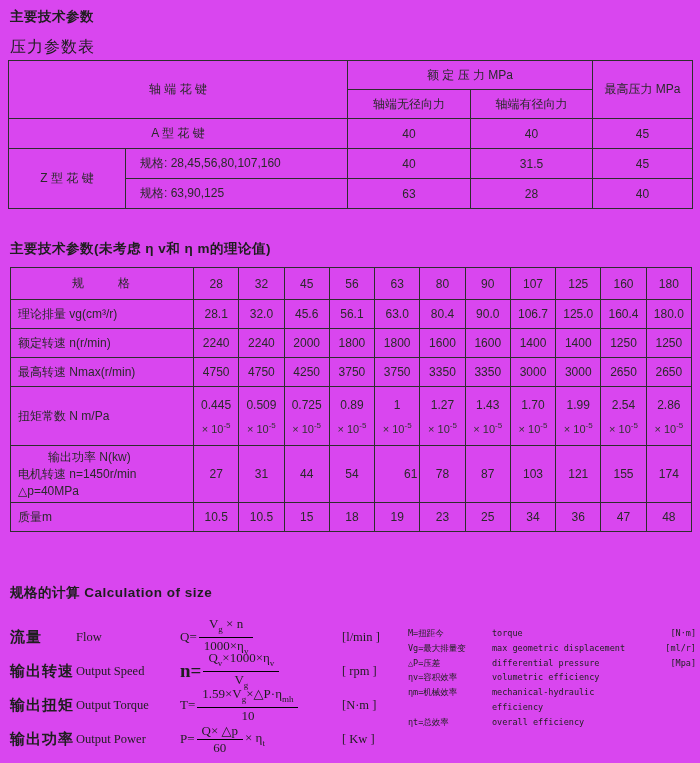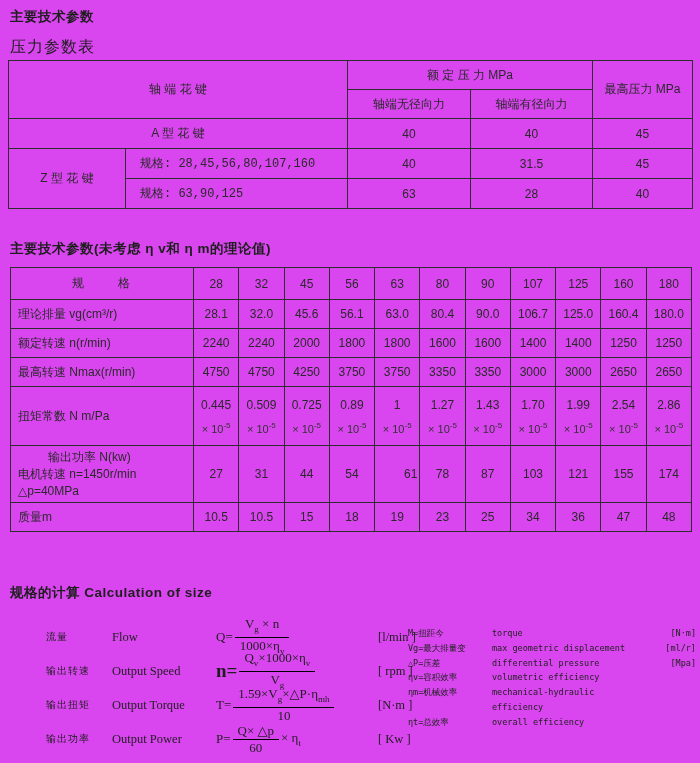--- a/index.html
+++ b/index.html
@@ -8,36 +8,36 @@
   .h-bold{position:absolute;font-weight:bold;font-size:13.5px;letter-spacing:.5px;}
   .h-plain{position:absolute;font-size:16px;letter-spacing:1px;}
 
   
   table{border-collapse:collapse;table-layout:fixed;}
   td{border:1px solid #2e2e2e;font-size:12px;color:#2a2a2a;text-align:center;
      padding:0 2px;overflow:hidden;}
   #pressure-table{position:absolute;left:8px;top:60px;width:684px;}
   #pressure-table td{height:28px;}
   #pressure-table .data-row td{height:29px;}
-  #pressure-table .sub-cell{text-align:left;padding-left:14px;font-family:Liberation Mono, monospace;}
+  #pressure-table .sub-cell{text-align:left;padding-left:14px;}
   #spec-table{position:absolute;left:10px;top:267px;width:682px;}
   #spec-table td{height:28px;}
   #spec-table td.lbl{text-align:left;padding-left:7px;white-space:nowrap;}
   #spec-table tr.hdr td{height:31px;}
   #spec-table td.speclbl{white-space:pre;text-align:center;letter-spacing:2px;}
   #spec-table .pow{margin-top:9px;font-size:11px;color:#333;}
   #spec-table .indent{margin-left:30px;}
   #spec-table .lbl div{line-height:17px;}
   sup{font-size:8px;}
   sub{font-size:9px;}
 
   
   #formulas{position:absolute;left:10px;top:620px;width:390px;}
   .formula-row{height:34px;display:flex;align-items:center;}
-  .f-cn{width:66px;font-weight:normal;font-size:10px;flex:none;letter-spacing:1px;margin-left:36px;}
+  .f-cn{width:66px;font-weight:bold;font-size:15px;flex:none;letter-spacing:1px;}
   .f-en{width:104px;font-family:"Liberation Serif","DejaVu Serif",serif;
         font-size:12.5px;flex:none;}
   .f-math{width:162px;flex:none;font-family:"Liberation Serif","DejaVu Serif",serif;
           font-size:13px;display:flex;align-items:center;}
   .f-lead{margin-right:2px;}
   .f-lead.big{font-size:19px;font-weight:bold;}
   .frac{display:inline-block;text-align:center;vertical-align:middle;}
   .frac .num{display:block;border-bottom:1px solid #000;padding:0 5px 1px;line-height:14px;}
   .frac .den{display:block;padding:1px 5px 0;line-height:14px;}
   .f-post{margin-left:2px;}

